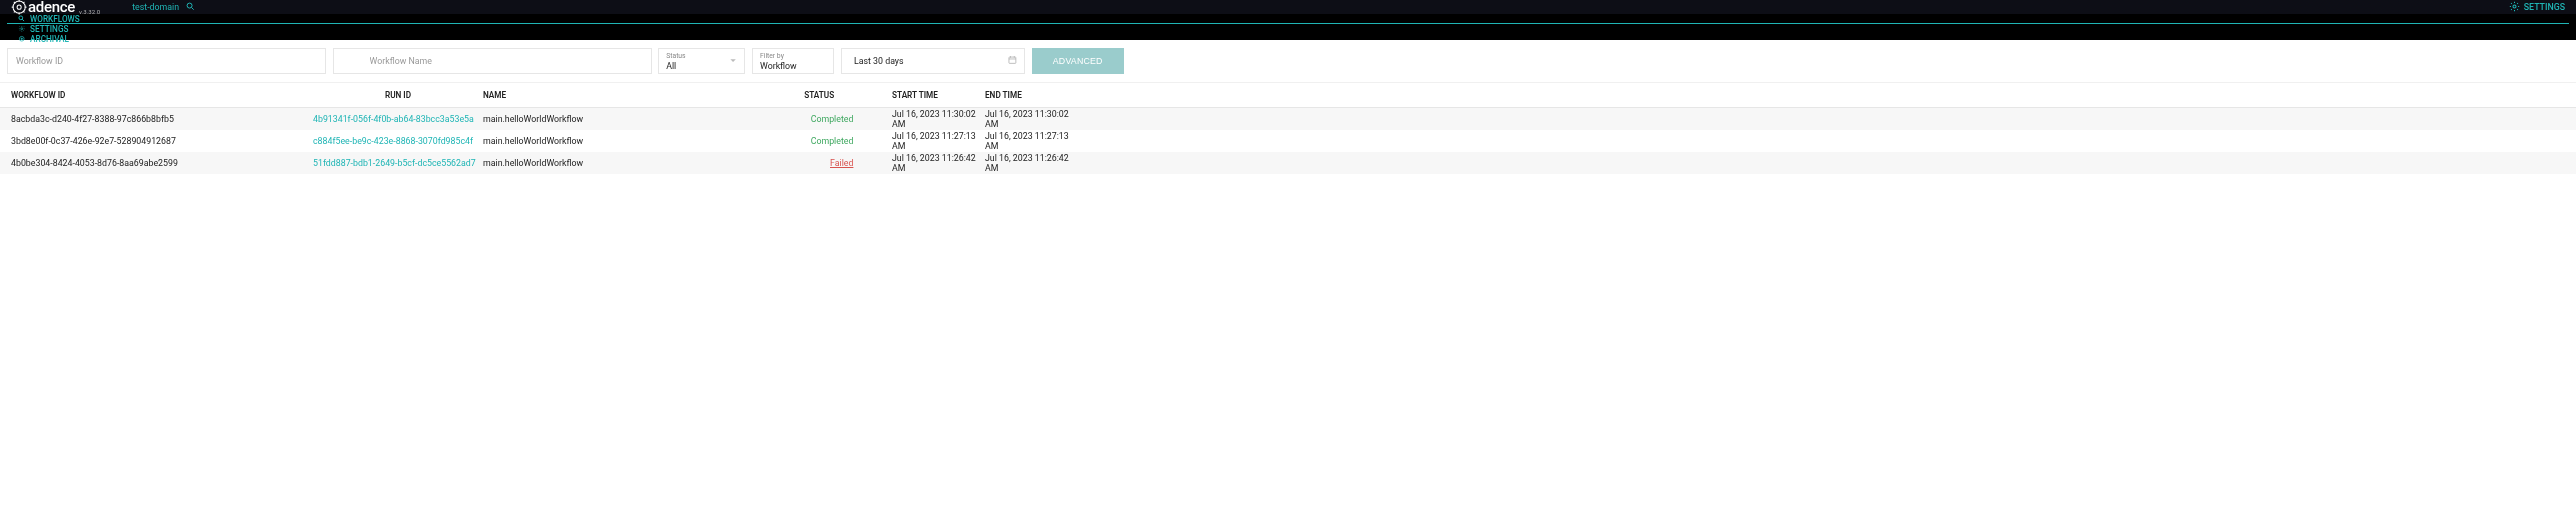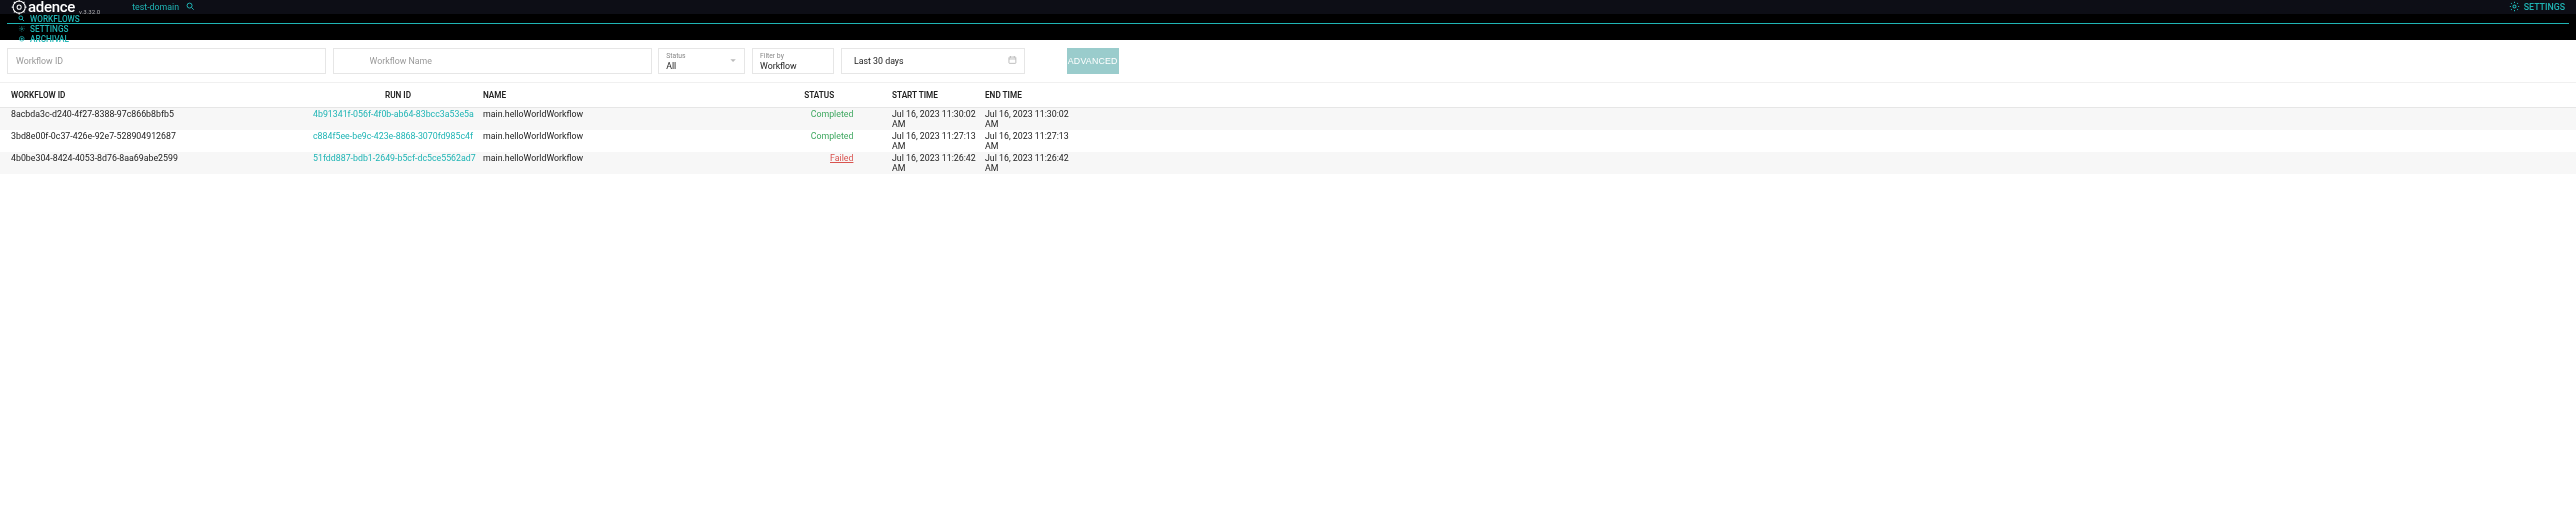--- a/index.html
+++ b/index.html
@@ -198,24 +198,23 @@
       transform: translateY(-50%);
       color: #999;
     }
 
     .advanced-btn {
       background: #9acccc;
       border: none;
       color: #ffffff;
       font-size: 8.8px;
       font-weight: 500;
-      padding: 0 1px;
+      padding: 0 21px;
       cursor: pointer;
       letter-spacing: 0.2px;
-      margin-left: 35px;
     }
 
     
     .table {
       width: 100%;
     }
 
     .table-header {
       display: flex;
       padding: 6.8px 11px;
@@ -223,20 +222,21 @@
       border-top: 0.7px solid #f0f0f0;
       color: #222;
       font-size: 8.2px;
       font-weight: 600;
     }
 
     .table-row {
       display: flex;
       padding: 1px 11px;
       font-size: 8.8px;
+      align-items: center;
     }
 
     .table-row:nth-child(odd) {
       background: #f7f7f7;
     }
 
     .col-wfid {
       flex: 0 0 302px;
       color: #222;
     }

